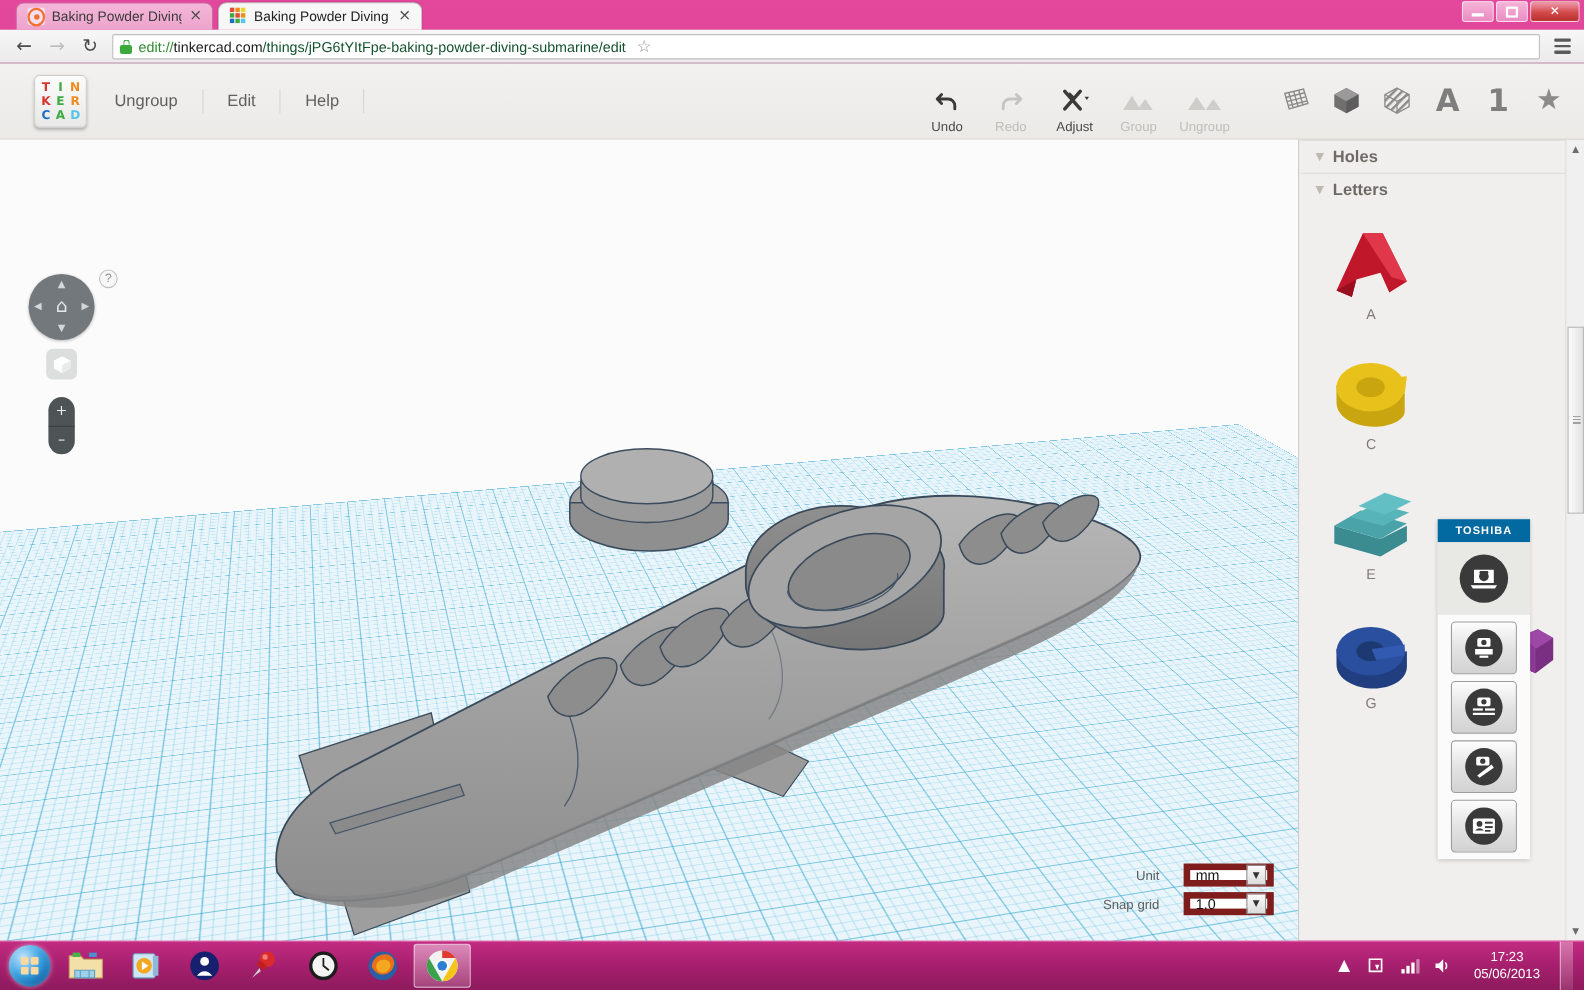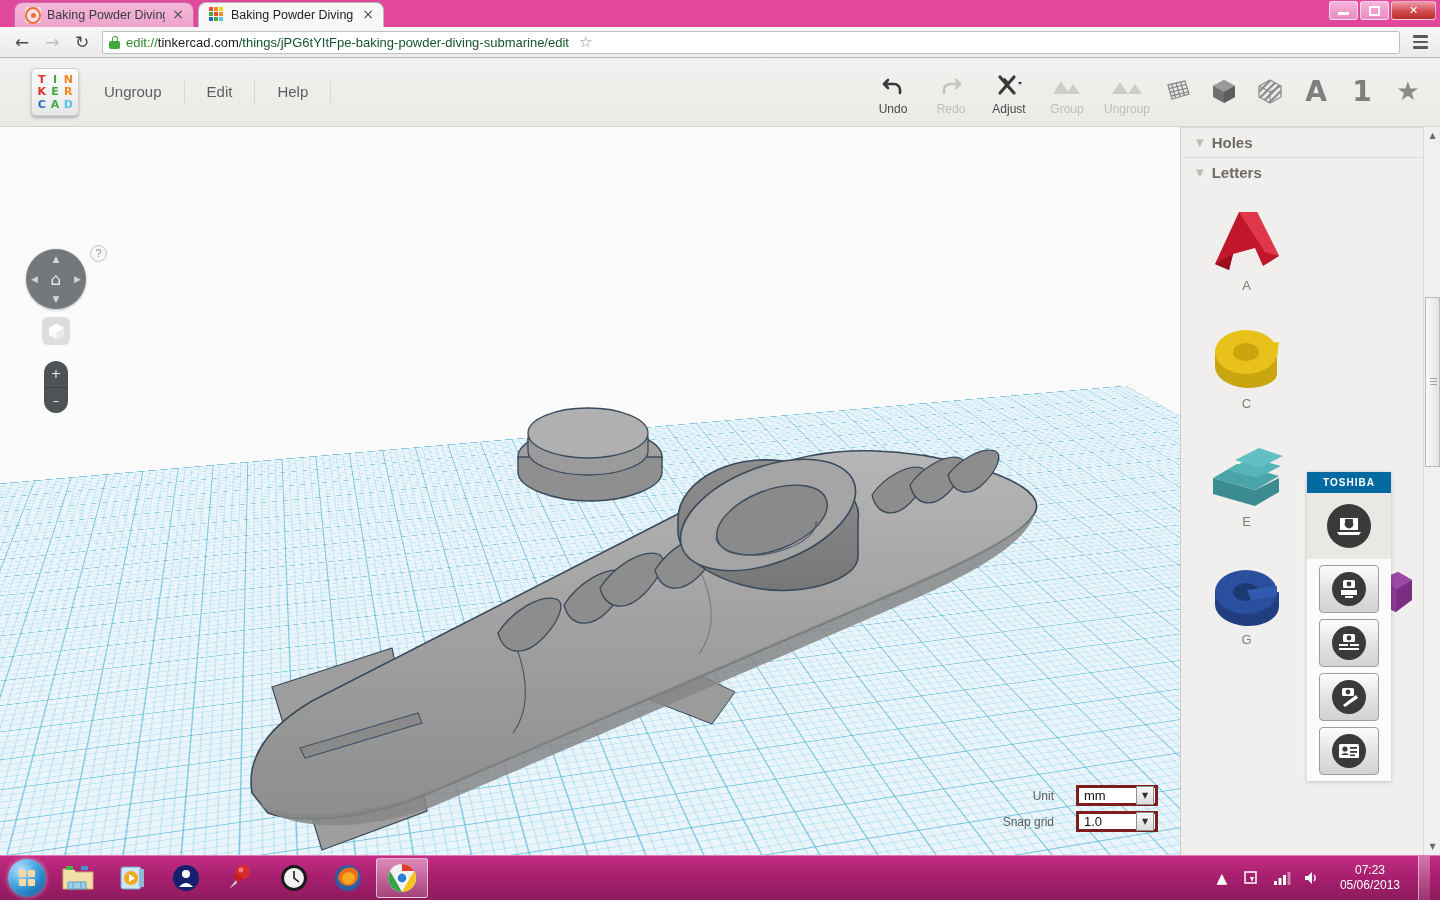--- a/index.html
+++ b/index.html
@@ -143,22 +143,22 @@
     font-weight: bold; font-size: 11px; line-height: 1;
     padding: 4px 3px;
   }
   #menus { position: absolute; left: 96px; top: 10px; height: 48px;
     display: flex; align-items: center; }
   .menu-item {
     padding: 0 22px; font-size: 15px; color: #5f5f5f;
     border-right: 1px solid #d8d6d2; line-height: 22px;
   }
   .menu-item:first-child { padding-left: 8px; }
-  #tools { position: absolute; left: 864px; top: 8px; height: 56px;
-    display: flex; align-items: flex-start; }
+  #tools { position: absolute; left: 832px; top: 8px; height: 56px;
+    display: flex; align-items: flex-end; }
   .tool {
     width: 58px; text-align: center; font-size: 12px; color: #4a4a4a;
     padding-top: 6px;
   }
   .tool.wide { width: 62px; }
   .tool.disabled { color: #bfbdba; }
   .tool .glyph { height: 28px; display:flex; align-items:center; justify-content:center; }
   .tool .lbl { display:block; margin-top: 2px; }
 
   #cats { position: absolute; right: 16px; top: 16px;
@@ -229,21 +229,21 @@
   
   #model { position: absolute; left: 0; top: 0; width: 1181px; height: 728px; }
 
   
   #unitbox { position: absolute; right: 22px; bottom: 18px; font-size: 12px;
     color: #555; }
   .unitrow { display:flex; align-items:center; justify-content:flex-end;
     gap: 22px; margin-bottom: 5px; }
   .unitrow .lab { color:#5d5d5d; }
   .selbox {
-    width: 82px; height: 21px; background:#fff; border:3px solid #7f1d1d;
+    width: 82px; height: 21px; background:#fff; border:6px solid #7f1d1d;
     display:flex; align-items:center; justify-content:space-between;
     padding: 0 0 0 5px; font-size: 13px; color:#111;
   }
   .selbox .arrowbtn {
     width: 18px; height: 19px; margin: 0 1px;
     background: linear-gradient(180deg,#fafafa,#dcdcdc);
     border: 1px solid #8f8f8f; display:flex;
     align-items:center; justify-content:center; font-size: 8px; color:#333;
     font-family:"DejaVu Sans",sans-serif;
   }
@@ -858,19 +858,19 @@
             <rect x="14.5" y="2" width="3" height="13" fill="#fff" opacity=".45"></rect>
           </svg>
       </span>
       <span class="trayicon">
         <svg width="18" height="16" viewBox="0 0 18 16">
             <path d="M2 6 h3 l4 -4 v12 l-4 -4 h-3 z" fill="#fff"></path>
             <path d="M11 5 a5 5 0 0 1 0 6" stroke="#fff" stroke-width="1.4" fill="none"></path>
           </svg>
       </span>
       <div id="clock">
-        <div>07:23</div>
+        <div>17:23</div>
         <div>05/06/2013</div>
       </div>
       <div id="showdesktop"></div>
     </div>
   </div>
 </div>
 
 </body></html>

